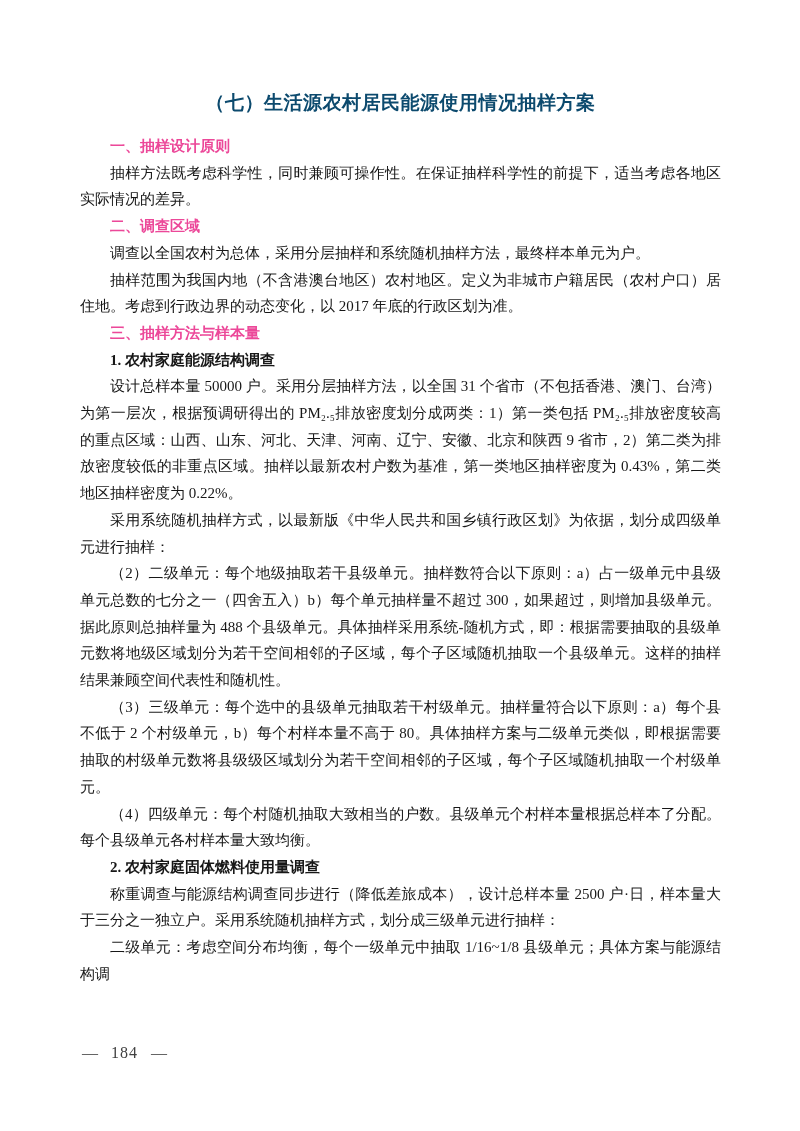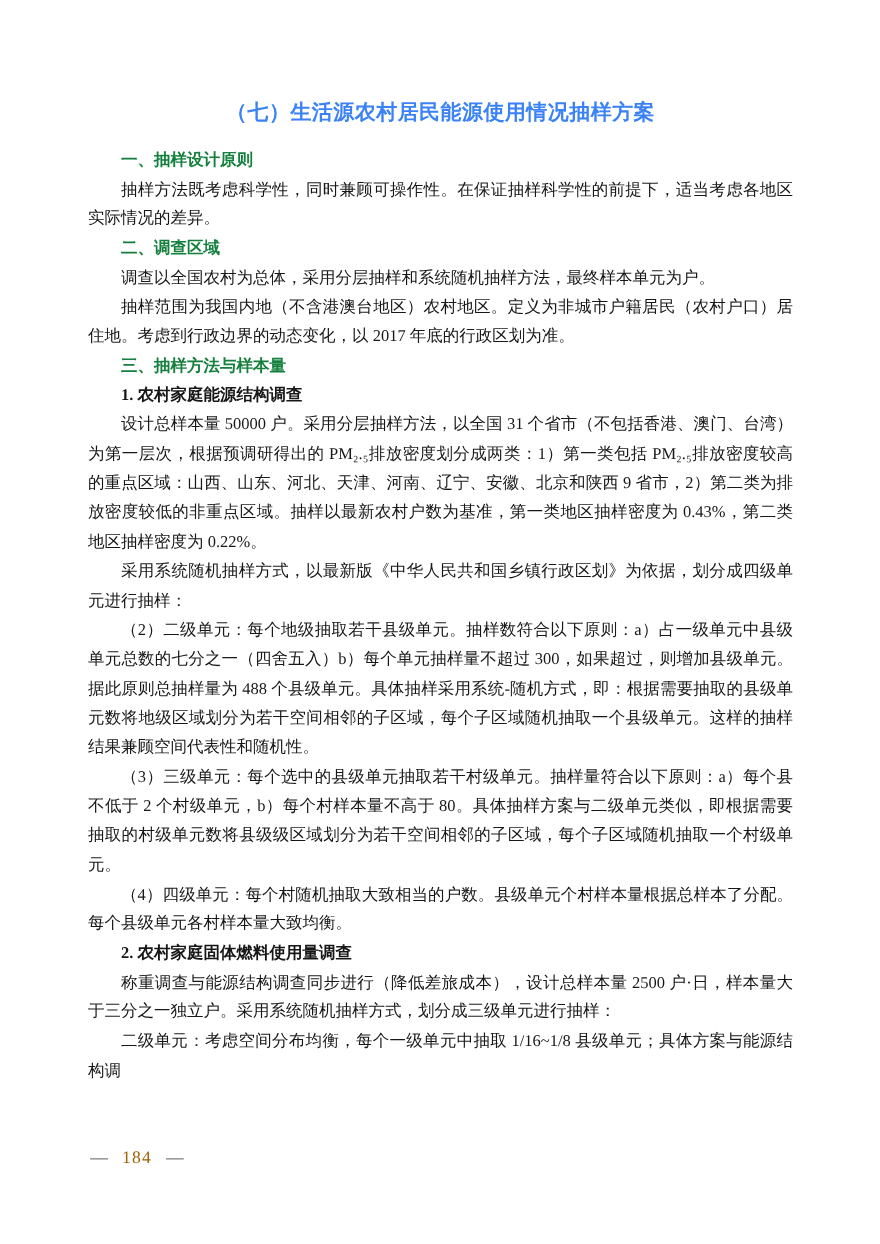--- a/index.html
+++ b/index.html
@@ -17,59 +17,59 @@
   }
   .doc-title {
     position: absolute;
     top: 89px; left: 80px; width: 641px;
     margin: 0;
     text-align: center;
     font-size: 19px;
     font-weight: bold;
     line-height: 27px;
     letter-spacing: 0.5px;
-    color: #3b82f6;
+    color: #0c4a6e;
   }
   .content {
     position: absolute;
     top: 133px; left: 80px; width: 641px;
     font-size: 15px;
     line-height: 26.7px;
     text-align: justify;
     color: #171717;
   }
   .content p {
     margin: 0;
     padding: 0;
     text-indent: 2em;
     word-break: break-all;
   }
   .content p.sec-h {
     font-weight: bold;
-    color: #15803d;
+    color: #ec4899;
   }
   .content p.sub-h {
     font-weight: bold;
   }
   .footer {
     position: absolute;
     top: 1042px; left: 82px;
     display: flex;
     align-items: center;
     font-size: 16px;
     line-height: 22px;
     color: #3a3a3a;
   }
   .footer .dash {
     color: #4a4a4a;
     letter-spacing: 0;
   }
   .footer .num {
     margin: 0 13px;
-    color: #a16207;
+    color: #404040;
     letter-spacing: 1px;
   }
 </style>
 </head>
 <body>
 
 <div class="page">
 
   <h1 class="doc-title">（七）生活源农村居民能源使用情况抽样方案</h1>
 

